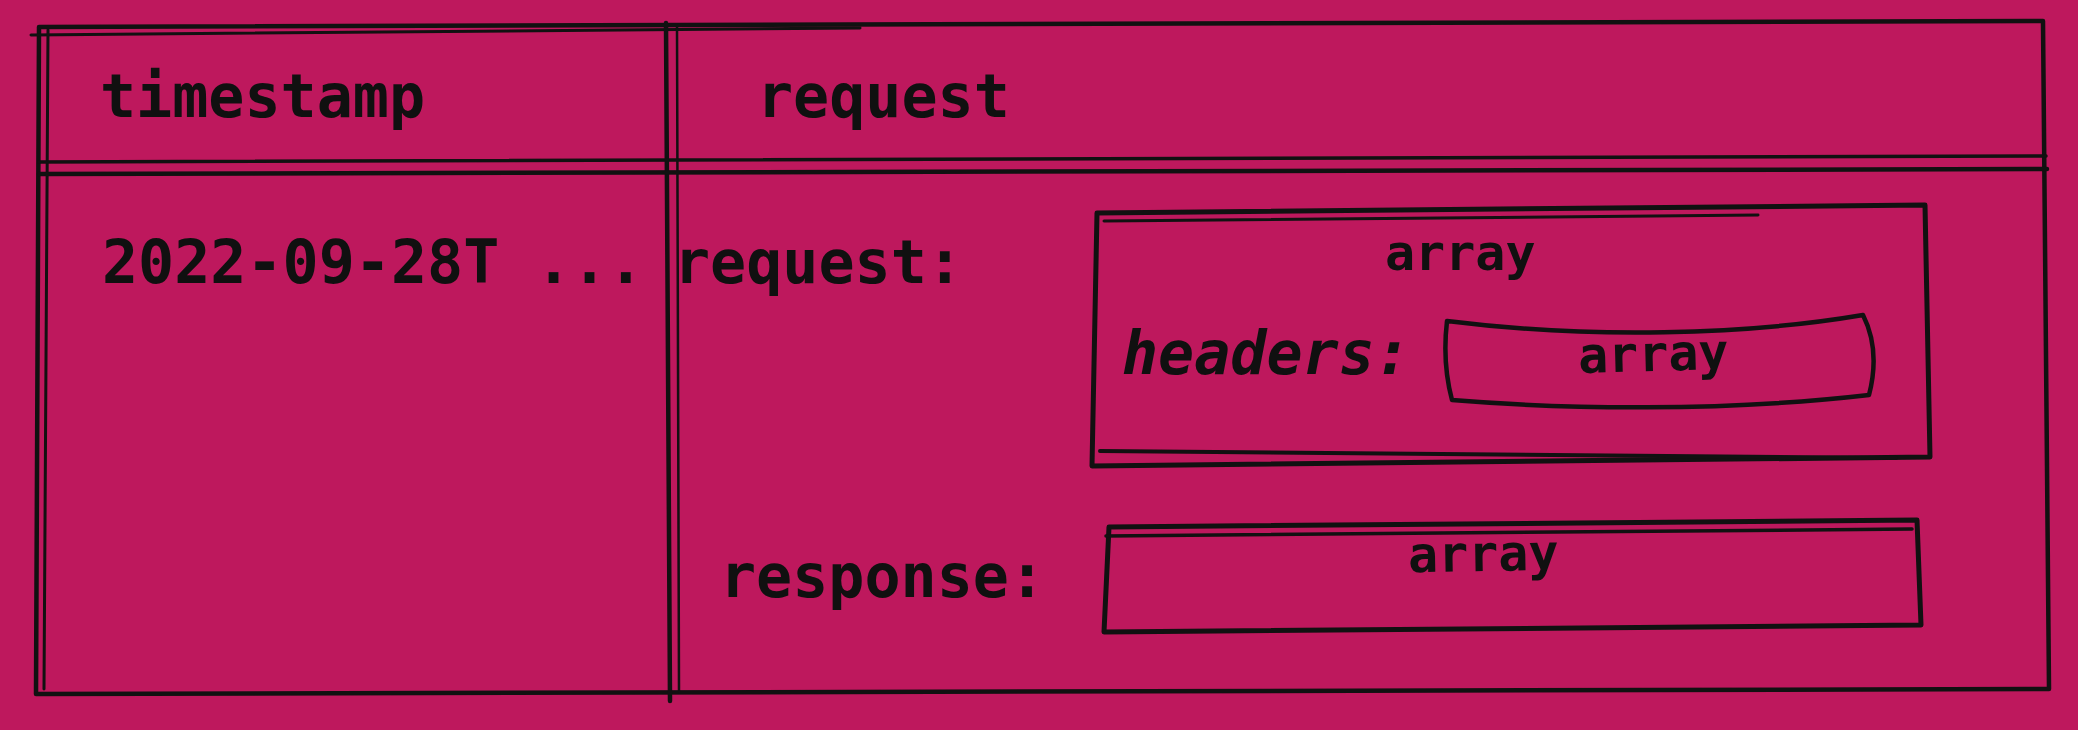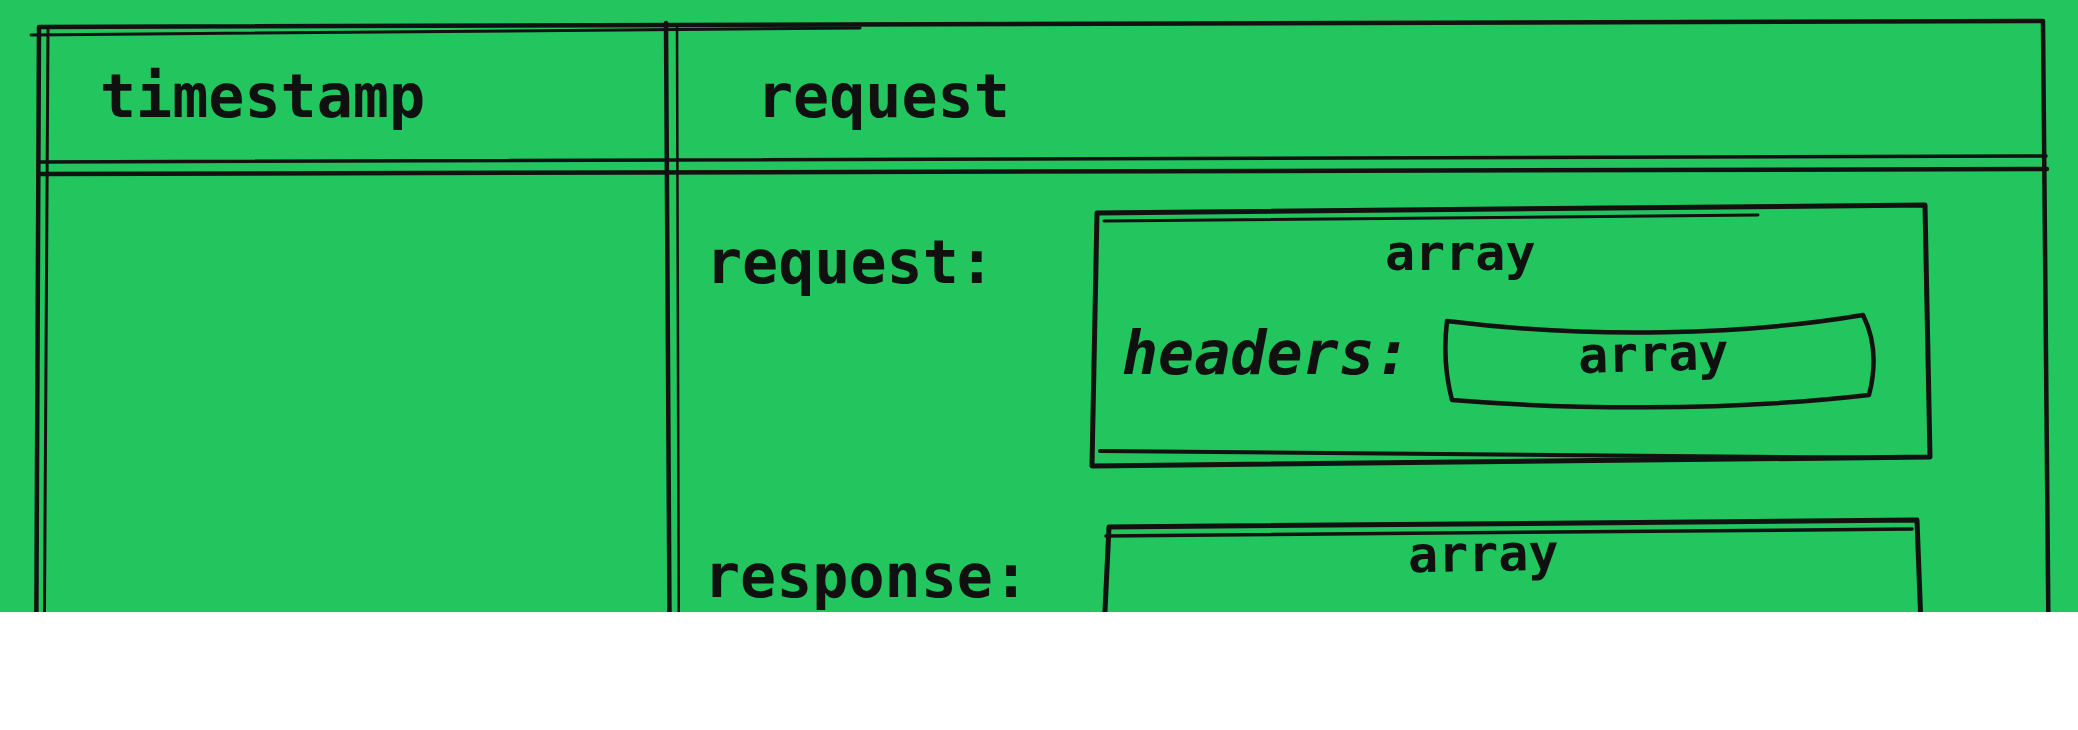--- a/index.html
+++ b/index.html
@@ -3,22 +3,22 @@
 <meta charset="utf-8">
 <style>
   html, body {
     margin: 0;
     padding: 0;
     background: #ffffff;
   }
   #canvas {
     position: relative;
     width: 2078px;
-    height: 612px;
-    background: #22c55e;
+    height: 730px;
+    background: #be185d;
     overflow: hidden;
     font-family: "DejaVu Sans Mono", "Liberation Mono", monospace;
     color: #101010;
   }
   #sketch {
     position: absolute;
     left: 0;
     top: 0;
   }
   #sketch path {
@@ -63,21 +63,22 @@
 
     <path d="M1447 321 C 1590 339, 1745 335, 1863 315 C 1876 341, 1876 368, 1869 395 C 1722 412, 1562 409, 1452 400 C 1445 374, 1444 347, 1447 321 Z" stroke-width="4.5"></path>
 
     <path d="M1109 527 L1917 520 L1921 625 L1104 632 Z" stroke-width="5"></path>
     <path d="M1106 536 L1912 529" stroke-width="3.5"></path>
   </svg>
 
   <div class="txt fs-main" style="left:100px; top:66px;">timestamp</div>
   <div class="txt fs-main" style="left:757px; top:66px;">request</div>
 
+  <div class="txt fs-main" style="left:102px; top:232px;">2022-09-28T ...</div>
 
-  <div class="txt fs-main" style="left:706px; top:232px;">request:</div>
+  <div class="txt fs-main" style="left:674px; top:232px;">request:</div>
   <div class="txt fs-array" style="left:1385px; top:228px;">array</div>
   <div class="txt fs-main" style="left:1122px; top:323px;font-style:italic;">headers:</div>
   <div class="txt fs-array tilt-a" style="left:1578px; top:329px;">array</div>
-  <div class="txt fs-main" style="left:704px; top:546px;">response:</div>
+  <div class="txt fs-main" style="left:720px; top:546px;">response:</div>
   <div class="txt fs-array tilt-b" style="left:1408px; top:529px;">array</div>
 
 </div>
 
 </body></html>

